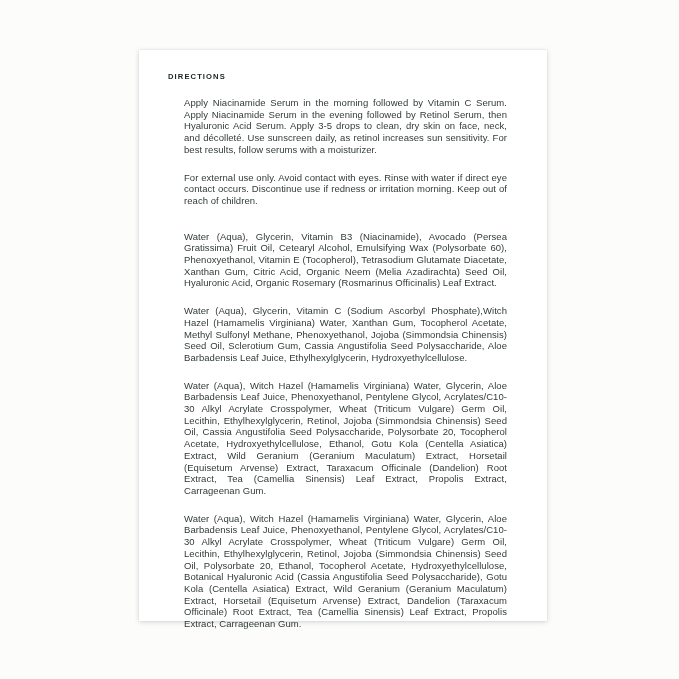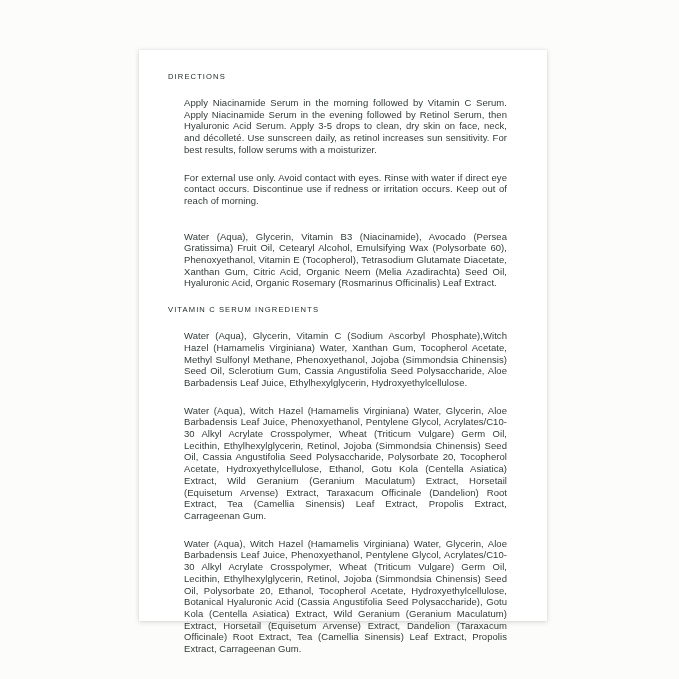--- a/index.html
+++ b/index.html
@@ -28,21 +28,21 @@
   .section {
     margin: 0 0 12px 0;
   }
   .section.directions {
     margin-bottom: 24px;
   }
   .section-heading {
     margin: 0 0 5px 0;
     font-size: 7.6px;
     line-height: 9px;
-    font-weight: normal;
+    font-weight: bold;
     letter-spacing: 1.1px;
     color: #18241f;
     text-transform: uppercase;
   }
   .body-text {
     margin: 16px;
     font-size: 9.5px;
     line-height: 11.7px;
     letter-spacing: 0.05px;
     color: #313b37;
@@ -54,29 +54,28 @@
   }
 </style>
 </head>
 <body>
 
 <div class="label-card">
 
   <div class="section directions">
     <h2 class="section-heading">DIRECTIONS</h2>
     <p class="body-text">Apply Niacinamide Serum in the morning followed by Vitamin C Serum. Apply Niacinamide Serum in the evening followed by Retinol Serum, then Hyaluronic Acid Serum. Apply 3-5 drops to clean, dry skin on face, neck, and décolleté. Use sunscreen daily, as retinol increases sun sensitivity. For best results, follow serums with a moisturizer.</p>
-    <p class="body-text">For external use only. Avoid contact with eyes. Rinse with water if direct eye contact occurs. Discontinue use if redness or irritation occurs. Keep out of reach of morning.</p>
+    <p class="body-text">For external use only. Avoid contact with eyes. Rinse with water if direct eye contact occurs. Discontinue use if redness or irritation morning. Keep out of reach of children.</p>
   </div>
 
   <div class="section">
     <p class="body-text">Water (Aqua), Glycerin, Vitamin B3 (Niacinamide), Avocado (Persea Gratissima) Fruit Oil, Cetearyl Alcohol, Emulsifying Wax (Polysorbate 60), Phenoxyethanol, Vitamin E (Tocopherol), Tetrasodium Glutamate Diacetate, Xanthan Gum, Citric Acid, Organic Neem (Melia Azadirachta) Seed Oil, Hyaluronic Acid, Organic Rosemary (Rosmarinus Officinalis) Leaf Extract.</p>
   </div>
 
   <div class="section">
-    <h2 class="section-heading">VITAMIN C SERUM INGREDIENTS</h2>
     <p class="body-text">Water (Aqua), Glycerin, Vitamin C (Sodium Ascorbyl Phosphate),Witch Hazel (Hamamelis Virginiana) Water, Xanthan Gum, Tocopherol Acetate, Methyl Sulfonyl Methane, Phenoxyethanol, Jojoba (Simmondsia Chinensis) Seed Oil, Sclerotium Gum, Cassia Angustifolia Seed Polysaccharide, Aloe Barbadensis Leaf Juice, Ethylhexylglycerin, Hydroxyethylcellulose.</p>
   </div>
 
   <div class="section">
     <p class="body-text">Water (Aqua), Witch Hazel (Hamamelis Virginiana) Water, Glycerin, Aloe Barbadensis Leaf Juice, Phenoxyethanol, Pentylene Glycol, Acrylates/C10-30 Alkyl Acrylate Crosspolymer, Wheat (Triticum Vulgare) Germ Oil, Lecithin, Ethylhexylglycerin, Retinol, Jojoba (Simmondsia Chinensis) Seed Oil, Cassia Angustifolia Seed Polysaccharide, Polysorbate 20, Tocopherol Acetate, Hydroxyethylcellulose, Ethanol, Gotu Kola (Centella Asiatica) Extract, Wild Geranium (Geranium Maculatum) Extract, Horsetail (Equisetum Arvense) Extract, Taraxacum Officinale (Dandelion) Root Extract, Tea (Camellia Sinensis) Leaf Extract, Propolis Extract, Carrageenan Gum.</p>
   </div>
 
   <div class="section">
     <p class="body-text">Water (Aqua), Witch Hazel (Hamamelis Virginiana) Water, Glycerin, Aloe Barbadensis Leaf Juice, Phenoxyethanol, Pentylene Glycol, Acrylates/C10-30 Alkyl Acrylate Crosspolymer, Wheat (Triticum Vulgare) Germ Oil, Lecithin, Ethylhexylglycerin, Retinol, Jojoba (Simmondsia Chinensis) Seed Oil, Polysorbate 20, Ethanol, Tocopherol Acetate, Hydroxyethylcellulose, Botanical Hyaluronic Acid (Cassia Angustifolia Seed Polysaccharide), Gotu Kola (Centella Asiatica) Extract, Wild Geranium (Geranium Maculatum) Extract, Horsetail (Equisetum Arvense) Extract, Dandelion (Taraxacum Officinale) Root Extract, Tea (Camellia Sinensis) Leaf Extract, Propolis Extract, Carrageenan Gum.</p>
   </div>

